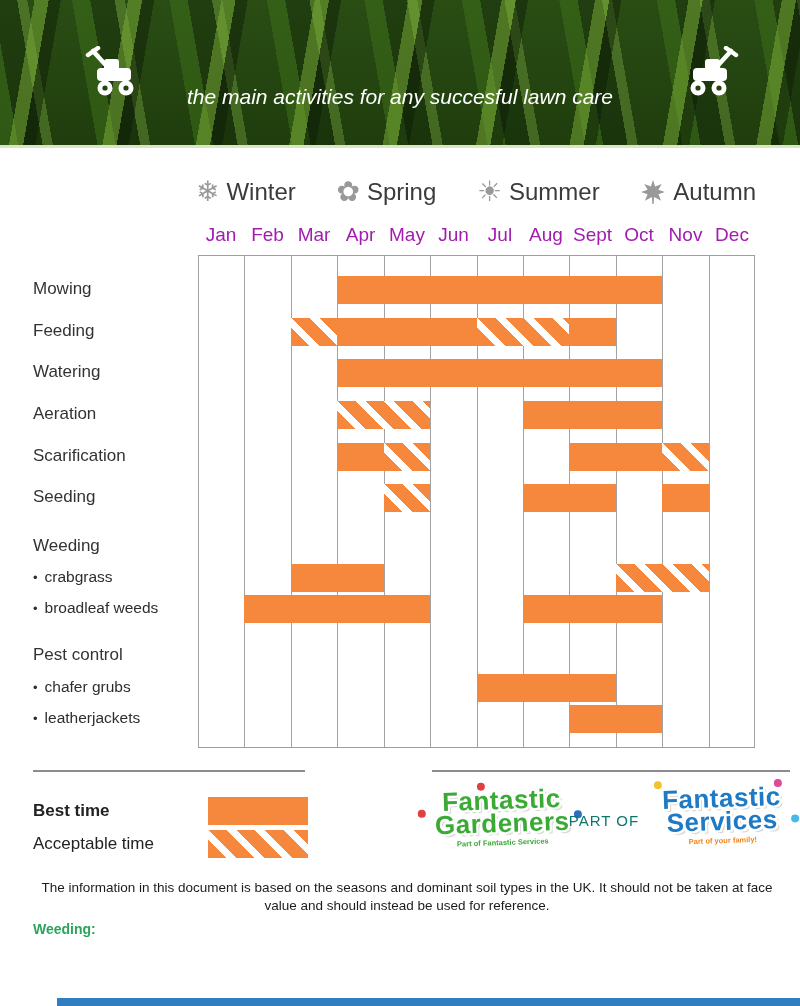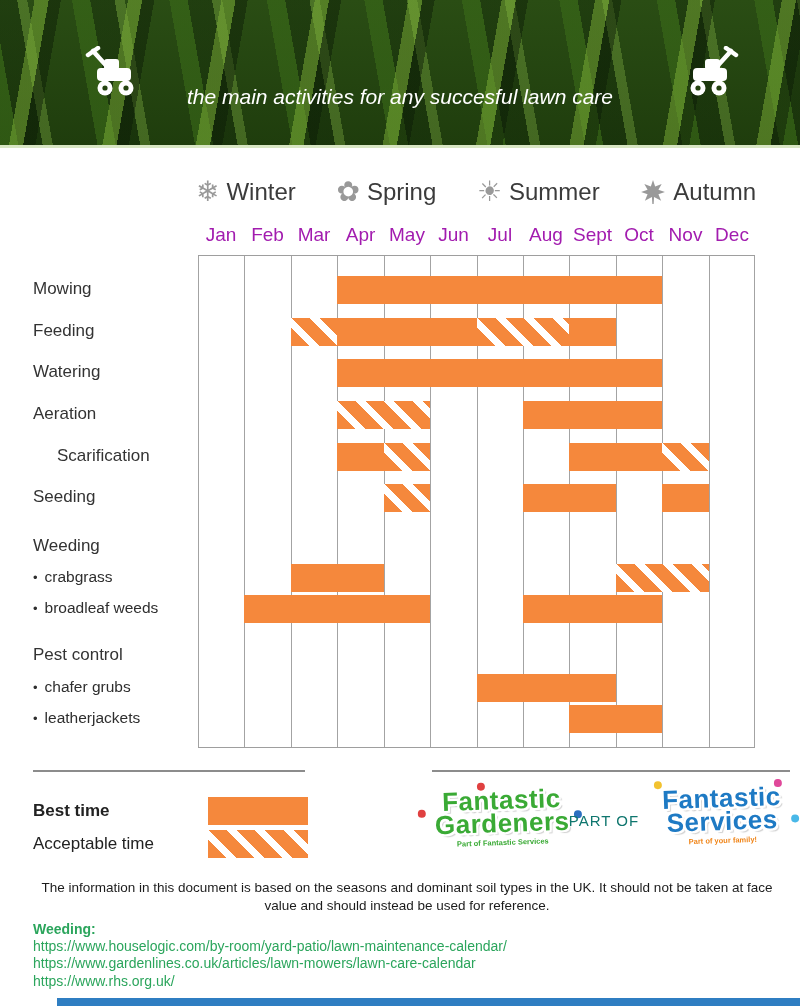--- a/index.html
+++ b/index.html
@@ -181,21 +181,21 @@
       <div class="bar bar-best" style="left: 325px; width: 139px; top: 339px;"></div>
       <div class="bar bar-best" style="left: 279px; width: 139px; top: 418px;"></div>
       <div class="bar bar-best" style="left: 371px; width: 93px; top: 449px;"></div>
     </div>
 
   <div>
       <div class="row-label item" style="top: 277px;">Mowing</div>
       <div class="row-label item" style="top: 319px;">Feeding</div>
       <div class="row-label item" style="top: 360px;">Watering</div>
       <div class="row-label item" style="top: 402px;">Aeration</div>
-      <div class="row-label item" style="top: 444px; margin-left: 24px;">Scarification</div>
+      <div class="row-label item" style="top: 444px;">Scarification</div>
       <div class="row-label item" style="top: 485px;">Seeding</div>
       <div class="row-label group" style="top: 534px;">Weeding</div>
       <div class="row-label sub" style="top: 565px;"><span class="bullet">•</span>crabgrass</div>
       <div class="row-label sub" style="top: 596px;"><span class="bullet">•</span>broadleaf weeds</div>
       <div class="row-label group" style="top: 643px;">Pest control</div>
       <div class="row-label sub" style="top: 675px;"><span class="bullet">•</span>chafer grubs</div>
       <div class="row-label sub" style="top: 706px;"><span class="bullet">•</span>leatherjackets</div>
     </div>
 
   <div class="divider divider-left"></div>
@@ -219,20 +219,15 @@
     <span class="dot" style="left:4px;top:-8px;background:#f2c230;"></span>
     <span class="dot" style="right:10px;top:-6px;background:#e0489a;"></span>
     <span class="dot" style="right:-6px;top:30px;background:#49b8e8;"></span>
     <div class="logo-line">Fantastic</div>
     <div class="logo-line">Services</div>
     <div class="logo-tagline">Part of your family!</div>
   </div>
 
   <div class="disclaimer">The information in this document is based on the seasons and dominant soil types in the UK. It should not be taken at face value and should instead be used for reference.</div>
   <div class="sources-label">Weeding:</div>
-  <div class="sources-links">
-    <a href="#">https://www.houselogic.com/by-room/yard-patio/lawn-maintenance-calendar/</a>
-    <a href="#">https://www.gardenlines.co.uk/articles/lawn-mowers/lawn-care-calendar</a>
-    <a href="#">https://www.rhs.org.uk/</a>
-  </div>
   <div class="bottom-bar"></div>
 
 </div>
 
 </body></html>

